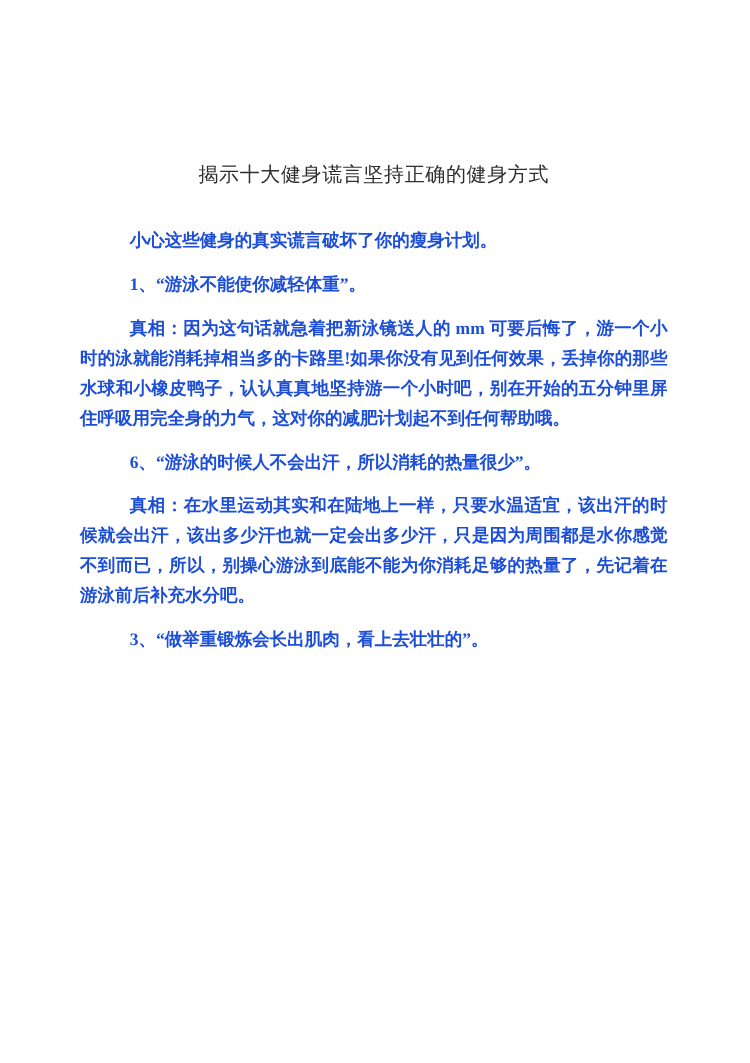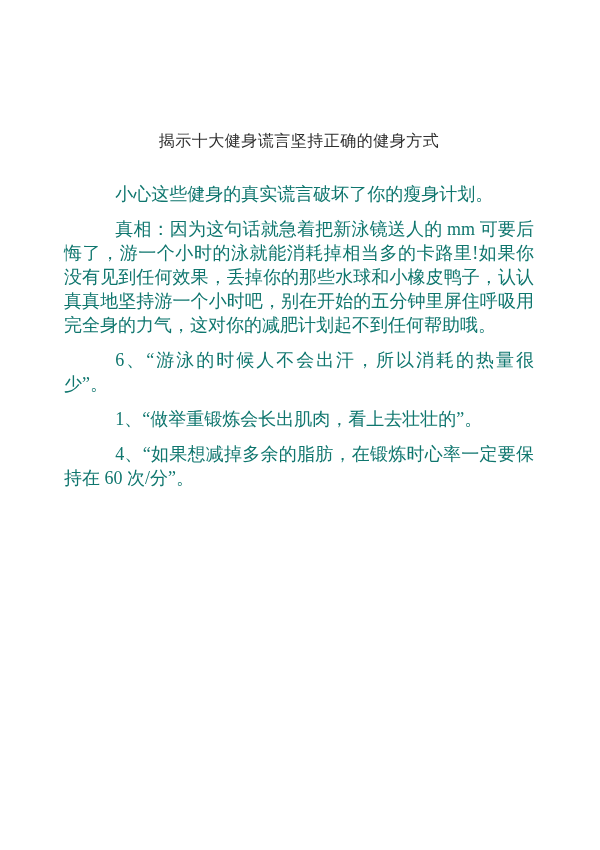--- a/index.html
+++ b/index.html
@@ -23,36 +23,38 @@
     margin: 0 0 29px 0;
     font-size: 16px;
     font-weight: normal;
     line-height: 24px;
     text-align: center;
     color: #2e2e2e;
     letter-spacing: 0.5px;
   }
   .para {
     margin: 0 0 11px 0;
-    font-size: 18px;
+    font-size: 14px;
     line-height: 24px;
     text-align: justify;
     text-indent: 2.85em;
-    color: #0f766e;
+    color: #1d4ed8;
     word-break: break-all;
+    font-weight: bold;
   }
 </style>
 </head>
 <body>
 
 <div class="page">
   <h1 class="doc-title">揭示十大健身谎言坚持正确的健身方式</h1>
 
   <p class="para">小心这些健身的真实谎言破坏了你的瘦身计划。</p>
 
+  <p class="para">1、“游泳不能使你减轻体重”。</p>
   <p class="para">真相：因为这句话就急着把新泳镜送人的 mm 可要后悔了，游一个小时的泳就能消耗掉相当多的卡路里!如果你没有见到任何效果，丢掉你的那些水球和小橡皮鸭子，认认真真地坚持游一个小时吧，别在开始的五分钟里屏住呼吸用完全身的力气，这对你的减肥计划起不到任何帮助哦。</p>
 
   <p class="para">6、“游泳的时候人不会出汗，所以消耗的热量很少”。</p>
+  <p class="para">真相：在水里运动其实和在陆地上一样，只要水温适宜，该出汗的时候就会出汗，该出多少汗也就一定会出多少汗，只是因为周围都是水你感觉不到而已，所以，别操心游泳到底能不能为你消耗足够的热量了，先记着在游泳前后补充水分吧。</p>
 
-  <p class="para">1、“做举重锻炼会长出肌肉，看上去壮壮的”。</p>
+  <p class="para">3、“做举重锻炼会长出肌肉，看上去壮壮的”。</p>
 
-  <p class="para">4、“如果想减掉多余的脂肪，在锻炼时心率一定要保持在 60 次/分”。</p>
 </div>
 
 </body></html>

